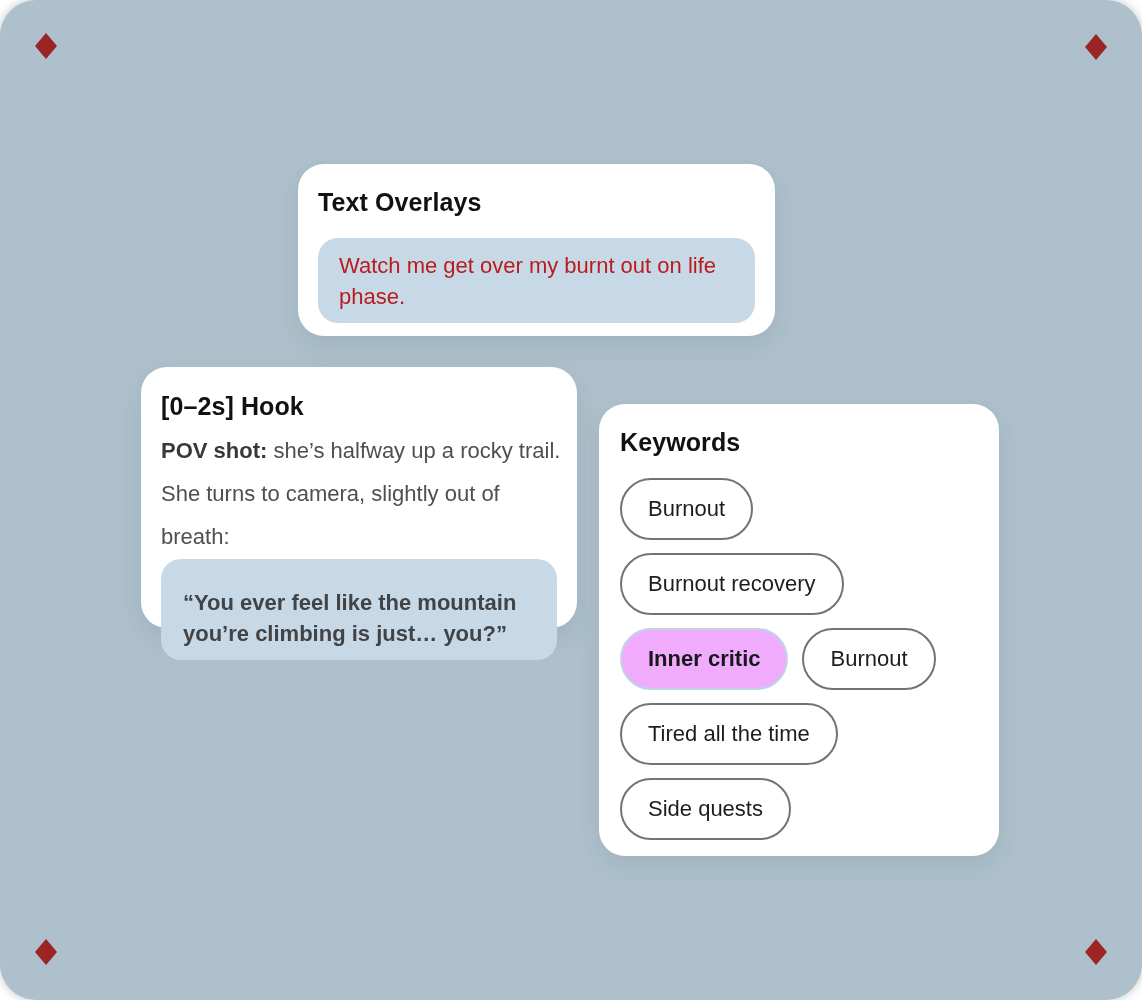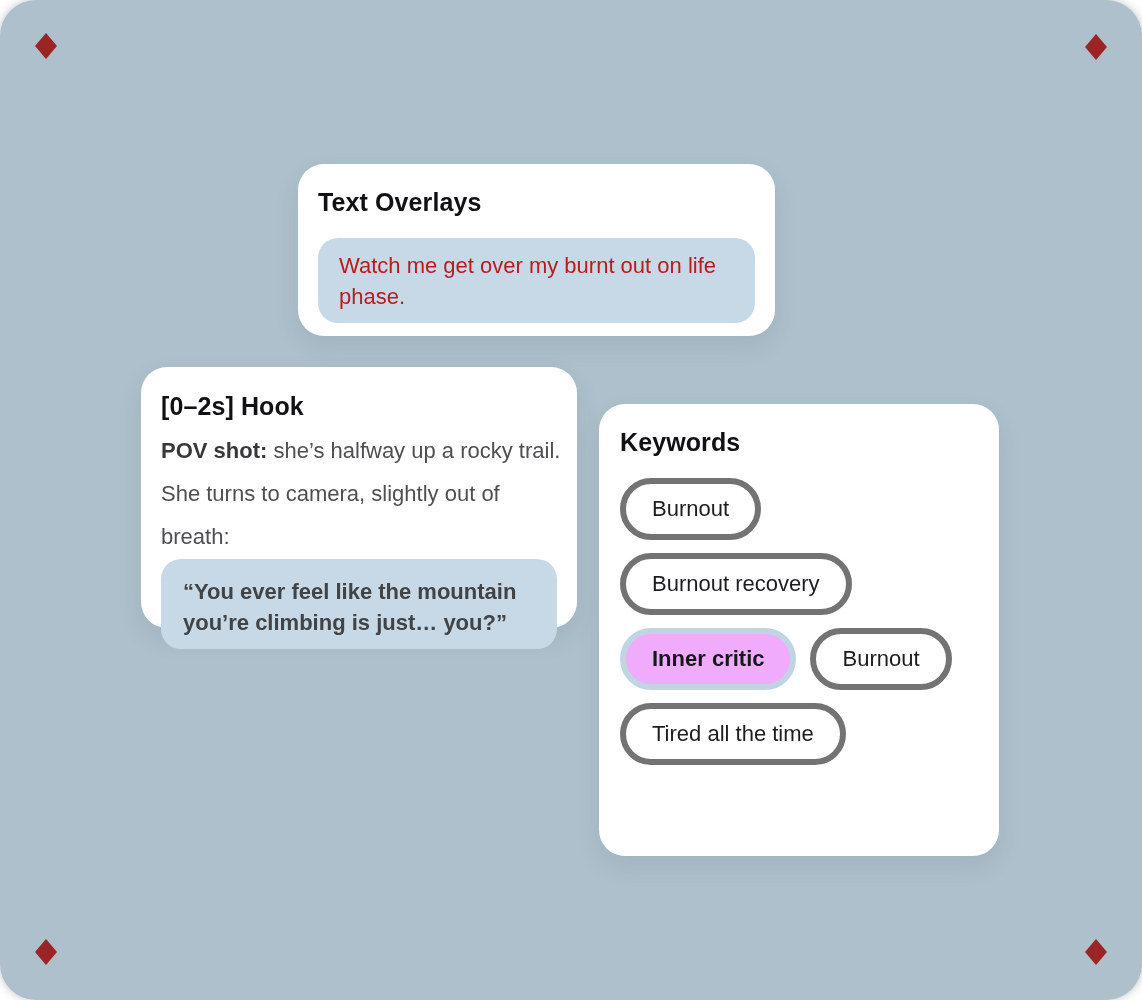--- a/index.html
+++ b/index.html
@@ -71,21 +71,21 @@
     line-height: 43px;
     color: #4d4f52;
   }
   .hook-body .lead {
     font-weight: bold;
     color: #37383b;
   }
   .hook .bubble.quote {
     margin-top: 1px;
     width: 396px;
-    padding: 17px 22px 11px;
+    padding: 28px 22px 11px;
     font-weight: 600;
     color: #414345;
   }
 
   
   .card.keywords {
     left: 599px; top: 368px;
     width: 400px; height: 452px;
     padding: 23px 21px 16px;
     margin-top: 36px;
@@ -96,21 +96,21 @@
     flex-wrap: wrap;
     column-gap: 14px;
     row-gap: 13px;
     width: 358px;
   }
   .pill {
     display: inline-flex;
     align-items: center;
     height: 62px;
     padding: 14px 26px;
-    border: 6px solid #737373;
+    border: 2px solid #737373;
     border-radius: 31px;
     background: #ffffff;
     font-size: 22px;
     color: #1c1d20;
     white-space: nowrap;
     cursor: pointer;
   }
   .pill.selected {
     background: #f0abfc;
     border-color: #c0d4e2;
@@ -156,16 +156,17 @@
   </div>
 
   <div class="card keywords">
     <div class="card-title">Keywords</div>
     <div class="tag-list">
         <span class="pill">Burnout</span>
         <span class="pill">Burnout recovery</span>
         <span class="pill selected">Inner critic</span>
         <span class="pill">Burnout</span>
         <span class="pill">Tired all the time</span>
+        <span class="pill">Side quests</span>
       </div>
   </div>
 
 </div>
 
 </body></html>

